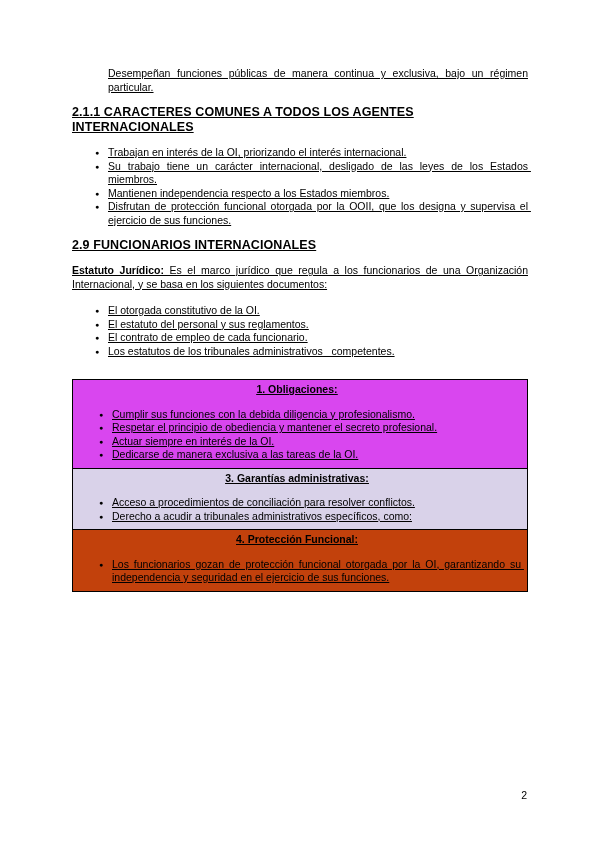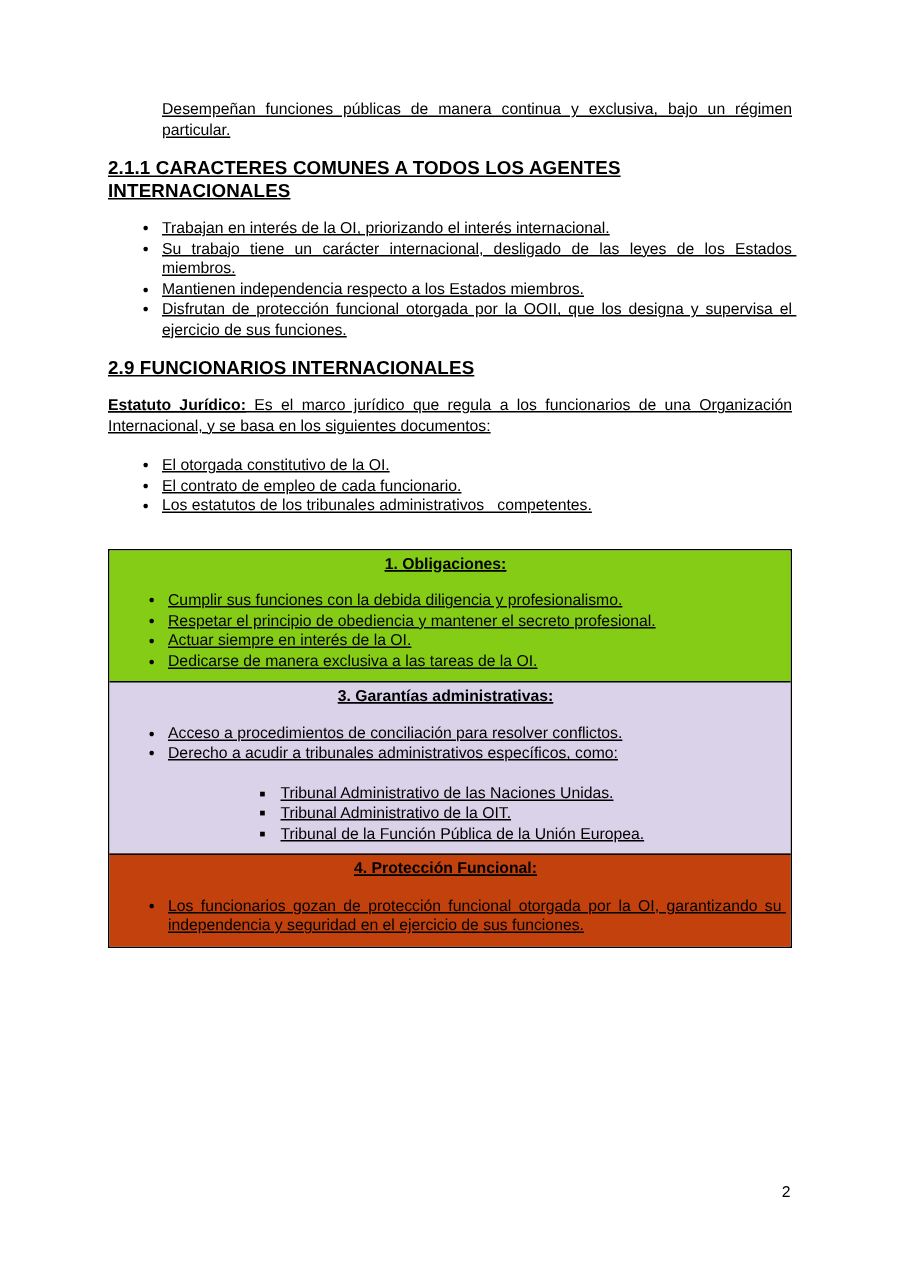--- a/index.html
+++ b/index.html
@@ -69,43 +69,40 @@
       <li><span class="li-text">Mantienen independencia respecto a los Estados miembros.</span></li>
       <li><span class="li-text">Disfrutan de protección funcional otorgada por la OOII, que los designa y supervisa el ejercicio de sus funciones.</span></li>
     </ul>
 
   <h2 class="doc-heading">2.9 FUNCIONARIOS INTERNACIONALES</h2>
 
   <p class="para"><span class="lead-underline">Estatuto Jurídico:</span><span> Es el marco jurídico que regula a los funcionarios de una Organización Internacional, y se basa en los siguientes documentos:</span></p>
 
   <ul class="doc-list top-gap" id="list-documents">
       <li><span class="li-text">El otorgada constitutivo de la OI.</span></li>
+      <li><span class="li-text">El estatuto del personal y sus reglamentos.</span></li>
       <li><span class="li-text">El contrato de empleo de cada funcionario.</span></li>
       <li><span class="li-text">Los estatutos de los tribunales administrativos   competentes.</span></li>
     </ul>
 
   <div class="info-table" id="info-table" style="border-color: rgb(0, 0, 0);">
-      <div class="tbl-section" style="background-color: #84cc16; border-color: rgb(0, 0, 0);">
+      <div class="tbl-section" style="background-color: #d946ef; border-color: rgb(0, 0, 0);">
         <div class="tbl-header">1. Obligaciones:</div>
         <ul class="doc-list">
           <li><span class="li-text">Cumplir sus funciones con la debida diligencia y profesionalismo.</span></li>
           <li><span class="li-text">Respetar el principio de obediencia y mantener el secreto profesional.</span></li>
           <li><span class="li-text">Actuar siempre en interés de la OI.</span></li>
           <li><span class="li-text">Dedicarse de manera exclusiva a las tareas de la OI.</span></li>
         </ul>
       </div>
       <div class="tbl-section" style="background-color: rgb(217, 210, 233); border-color: rgb(0, 0, 0);">
         <div class="tbl-header">3. Garantías administrativas:</div>
         <ul class="doc-list">
           <li><span class="li-text">Acceso a procedimientos de conciliación para resolver conflictos.</span></li>
-          <li><span class="li-text">Derecho a acudir a tribunales administrativos específicos, como:</span><ul class="sub-list">
-              <li><span class="li-text">Tribunal Administrativo de las Naciones Unidas.</span></li>
-              <li><span class="li-text">Tribunal Administrativo de la OIT.</span></li>
-              <li><span class="li-text">Tribunal de la Función Pública de la Unión Europea.</span></li>
-            </ul></li>
+          <li><span class="li-text">Derecho a acudir a tribunales administrativos específicos, como:</span></li>
         </ul>
       </div>
       <div class="tbl-section" style="background-color: #c2410c; border-color: rgb(0, 0, 0);">
         <div class="tbl-header">4. Protección Funcional:</div>
         <ul class="doc-list">
           <li><span class="li-text">Los funcionarios gozan de protección funcional otorgada por la OI, garantizando su independencia y seguridad en el ejercicio de sus funciones.</span></li>
         </ul>
       </div>
     </div>
 

